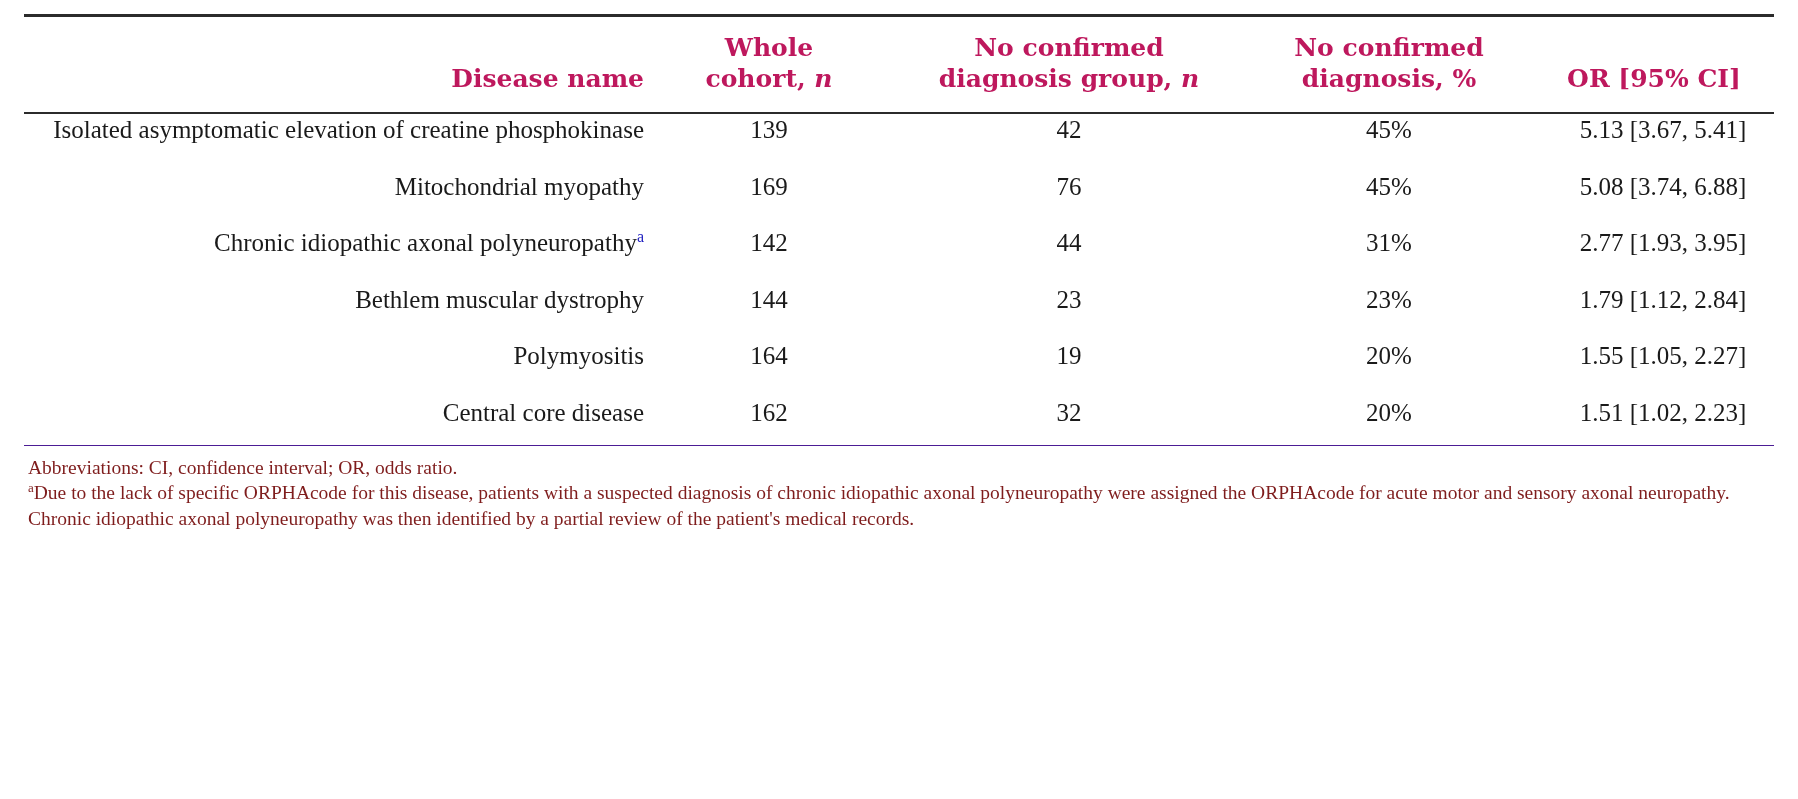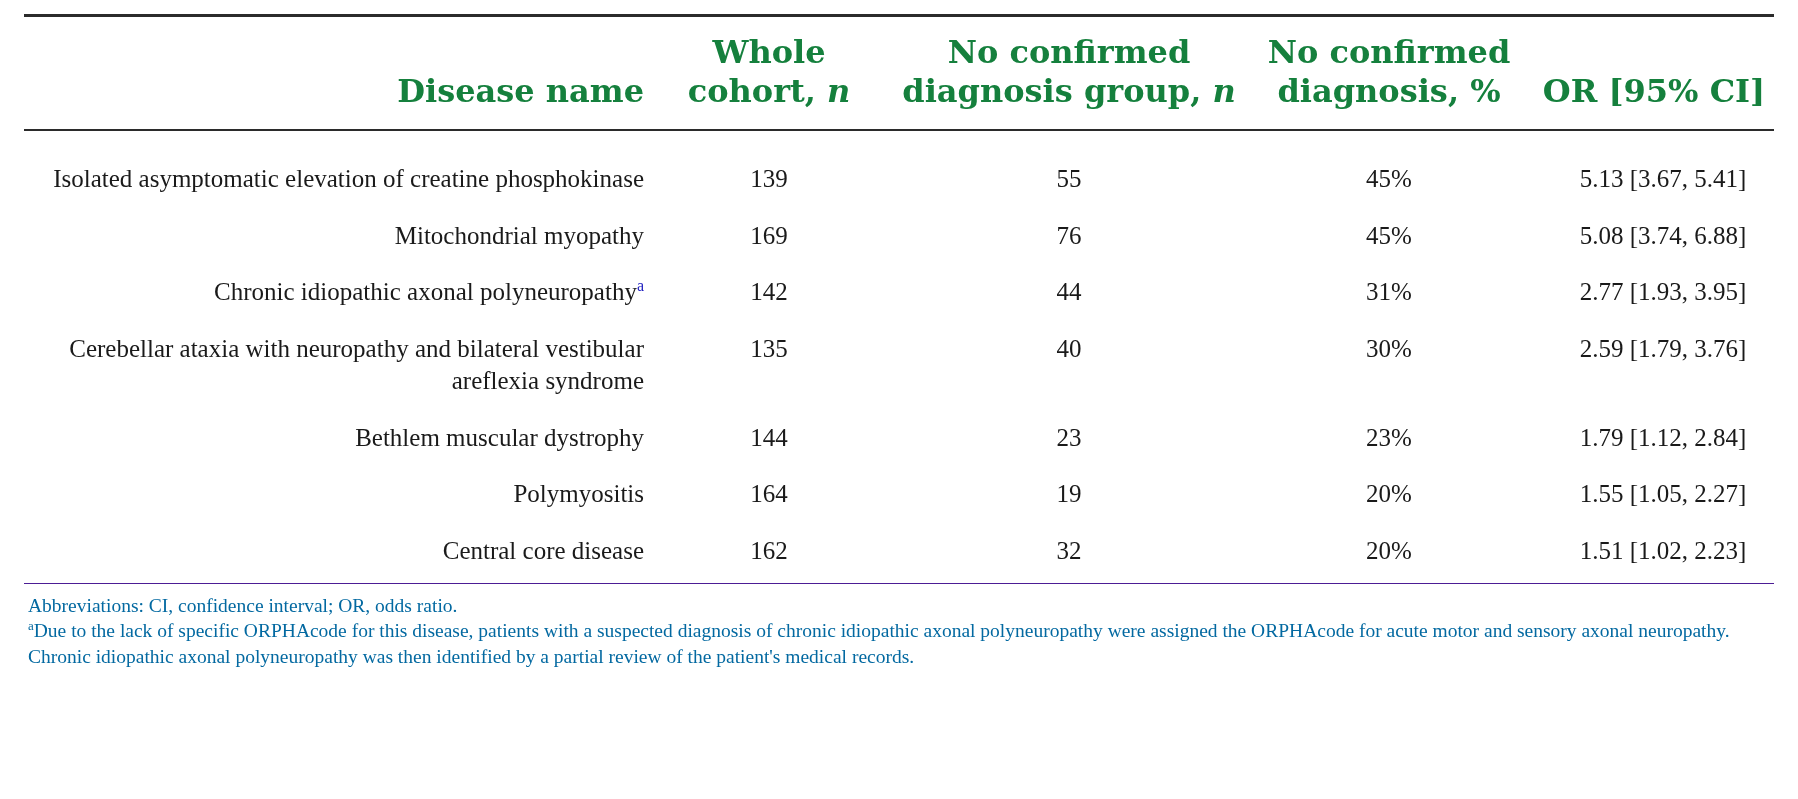--- a/index.html
+++ b/index.html
@@ -20,22 +20,22 @@
     width: 1798px;
   }
   table.data-table {
     width: 1750px;
     border-collapse: collapse;
     table-layout: fixed;
   }
   table.data-table thead th {
     font-family: "DejaVu Serif", serif;
     font-weight: bold;
-    font-size: 32px;
-    color: #15803d;
+    font-size: 25px;
+    color: #be185d;
     vertical-align: bottom;
     padding: 0 0 18px 0;
     line-height: 1.22;
   }
   .rule-top {
     border-top: 3px solid #2b2b2b;
   }
   .rule-mid {
     border-bottom: 2px solid #2b2b2b;
   }
@@ -70,21 +70,21 @@
     box-sizing: border-box;
   }
   tbody td {
     font-size: 25px;
     line-height: 1.30;
     padding: 12px 0 12px 0;
     vertical-align: top;
     color: #1a1a1a;
   }
   tbody tr:first-child td {
-    padding-top: 32px;
+    padding-top: 0;
   }
   tbody tr:last-child td {
     padding-bottom: 16px;
   }
   td.col-cohort, td.col-group, td.col-pct, td.col-or {
     white-space: nowrap;
     margin-top: 16px;
   }
   .sup-marker {
     color: #2020c0;
@@ -94,21 +94,21 @@
   }
   .footnotes {
     width: 1750px;
     padding: 9px 2px 0 4px;
     box-sizing: border-box;
   }
   .footnote-line {
     font-family: "Liberation Serif", serif;
     font-size: 19.5px;
     line-height: 1.30;
-    color: #0369a1;
+    color: #7f1d1d;
   }
   .footnote-line .fn-sup {
     font-size: 13px;
     vertical-align: super;
     line-height: 0;
   }
   em.ital {
     font-style: italic;
   }
 </style>
@@ -137,44 +137,37 @@
         </th>
         <th class="col-or">
           <span>OR [95% CI]</span>
         </th>
       </tr>
     </thead>
     <tbody>
       <tr>
         <td class="col-disease"><span>Isolated asymptomatic elevation of creatine phosphokinase</span><span class="sup-marker"></span></td>
         <td class="col-cohort">139</td>
-        <td class="col-group">55</td>
+        <td class="col-group">42</td>
         <td class="col-pct">45%</td>
         <td class="col-or">5.13 [3.67, 5.41]</td>
       </tr>
       <tr>
         <td class="col-disease"><span>Mitochondrial myopathy</span><span class="sup-marker"></span></td>
         <td class="col-cohort">169</td>
         <td class="col-group">76</td>
         <td class="col-pct">45%</td>
         <td class="col-or">5.08 [3.74, 6.88]</td>
       </tr>
       <tr>
         <td class="col-disease"><span>Chronic idiopathic axonal polyneuropathy</span><span class="sup-marker">a</span></td>
         <td class="col-cohort">142</td>
         <td class="col-group">44</td>
         <td class="col-pct">31%</td>
         <td class="col-or">2.77 [1.93, 3.95]</td>
-      </tr>
-      <tr>
-        <td class="col-disease"><span>Cerebellar ataxia with neuropathy and bilateral vestibular areflexia syndrome</span><span class="sup-marker"></span></td>
-        <td class="col-cohort">135</td>
-        <td class="col-group">40</td>
-        <td class="col-pct">30%</td>
-        <td class="col-or">2.59 [1.79, 3.76]</td>
       </tr>
       <tr>
         <td class="col-disease"><span>Bethlem muscular dystrophy</span><span class="sup-marker"></span></td>
         <td class="col-cohort">144</td>
         <td class="col-group">23</td>
         <td class="col-pct">23%</td>
         <td class="col-or">1.79 [1.12, 2.84]</td>
       </tr>
       <tr>
         <td class="col-disease"><span>Polymyositis</span><span class="sup-marker"></span></td>

